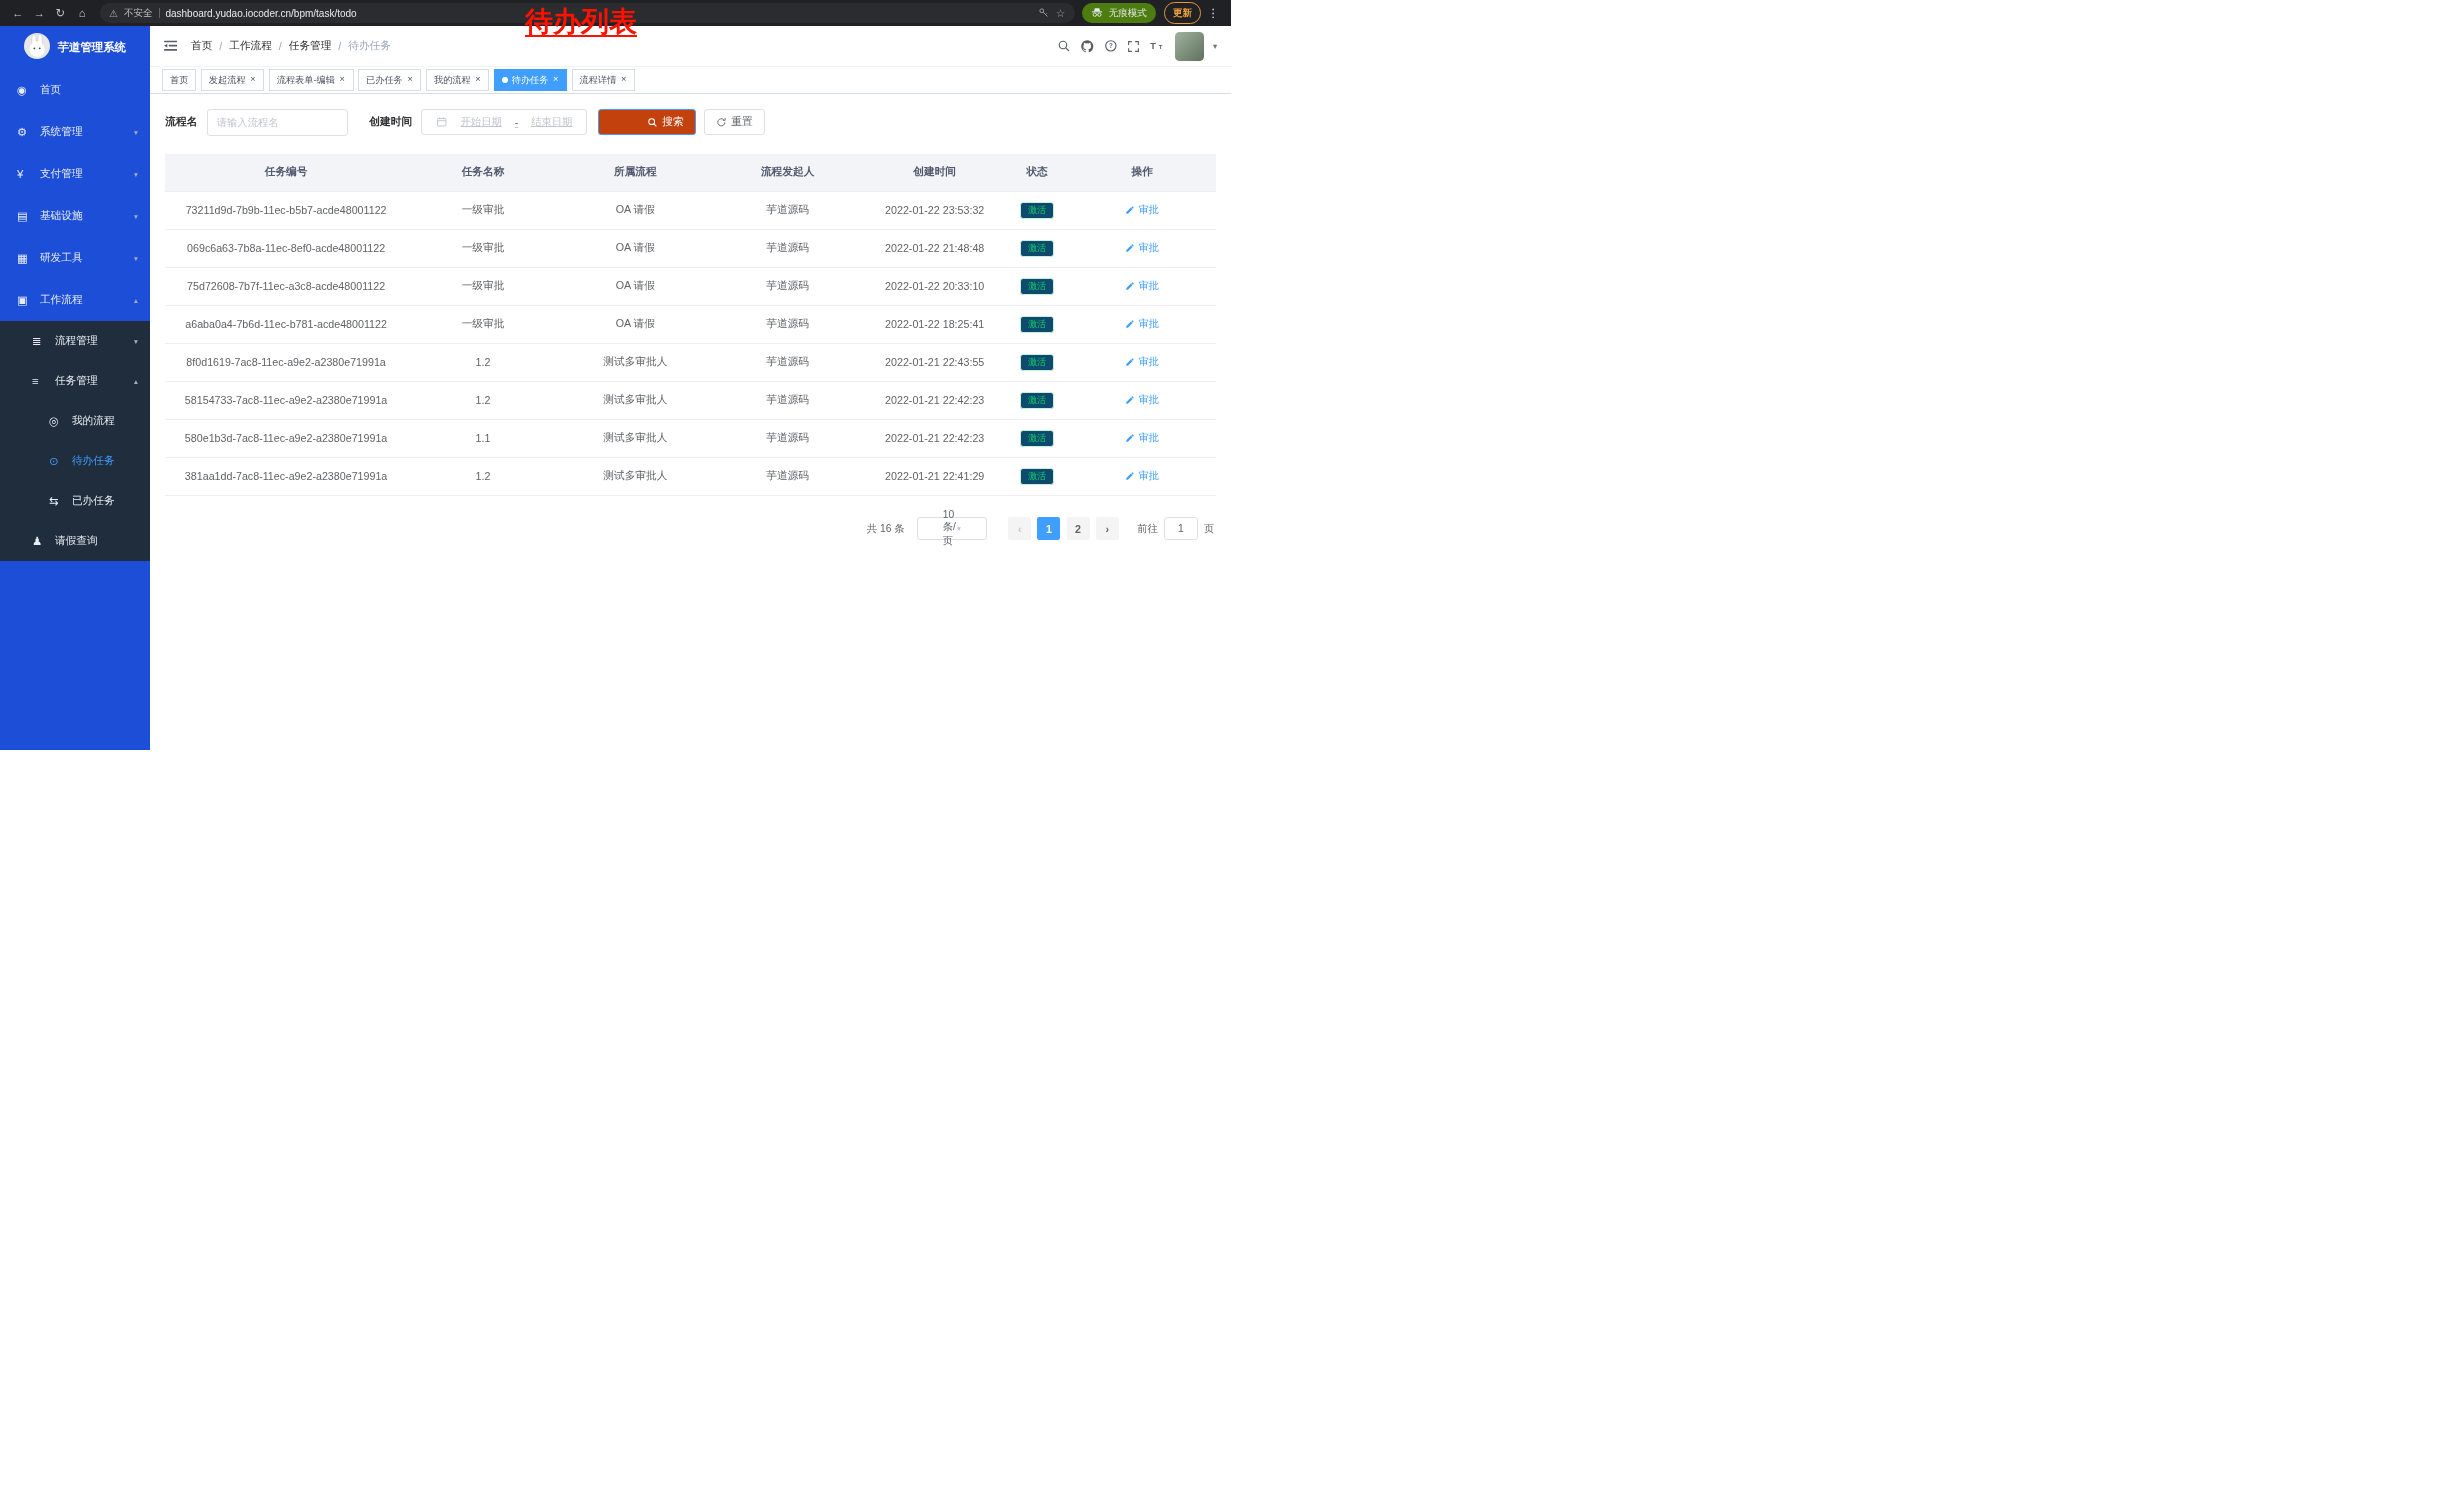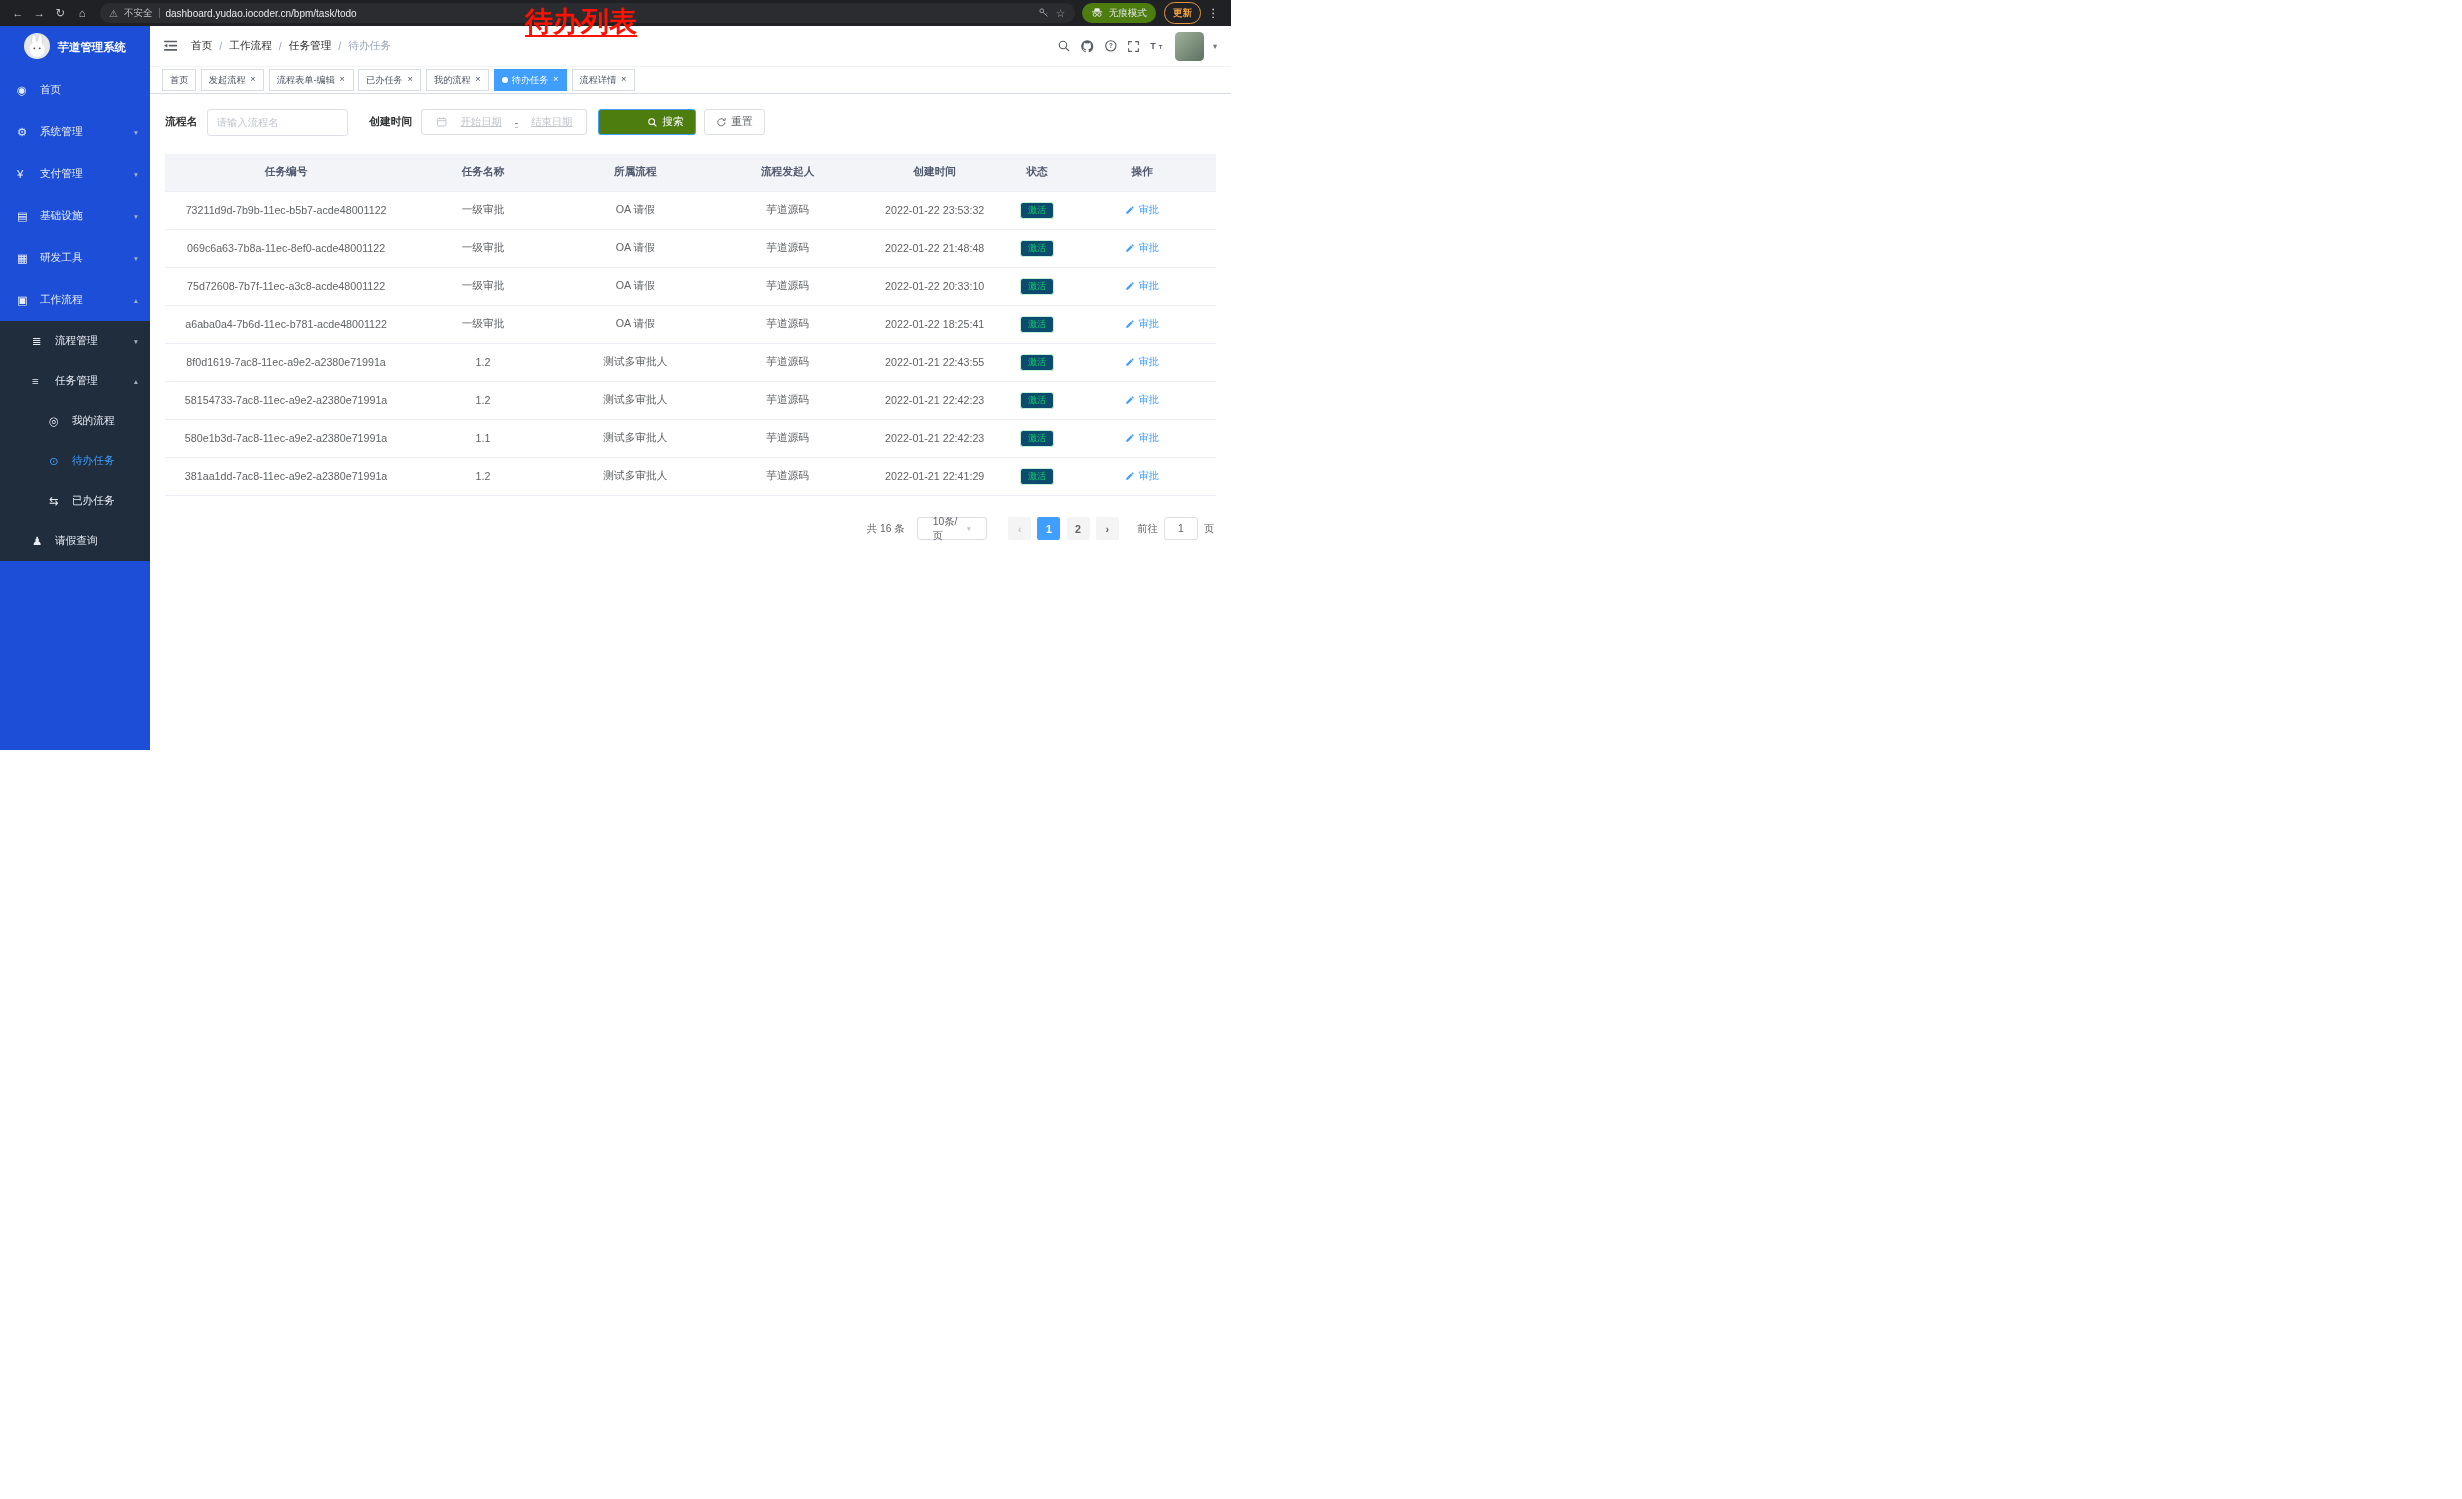--- a/index.html
+++ b/index.html
@@ -73,38 +73,38 @@
   .filters{display:flex;align-items:center;font-size:10.7px;color:#303133;margin-bottom:18.3px;}
   .f-label{font-weight:700;margin-right:9.2px;white-space:nowrap;}
   .text-input{width:121px;height:24.4px;border:0.8px solid #dcdfe6;border-radius:3.1px;padding:0 9.2px;
        font-size:10.3px;color:#606266;outline:none;font-family:inherit;}
   .text-input::placeholder{color:#c0c4cc;}
   .gap28{width:21.4px;}
   .date-range{width:166px;height:26px;border:0.8px solid #dcdfe6;border-radius:3.1px;display:flex;align-items:center;
        justify-content:center;gap:13px;color:#c0c4cc;font-size:10.3px;cursor:pointer;box-sizing:border-box;text-decoration:underline;}
   .btn{height:26px;border-radius:3.1px;display:flex;align-items:center;gap:4.6px;font-size:10.7px;cursor:pointer;
        padding:0 11.4px;box-sizing:border-box;}
-  .btn-primary{background:#4d7c0f;color:#fff;margin-left:10.7px;border:0.8px solid #409eff;padding-left:48px;}
+  .btn-primary{background:#c2410c;color:#fff;margin-left:10.7px;border:0.8px solid #409eff;padding-left:48px;}
   .btn-plain{background:#fff;color:#606266;border:0.8px solid #dcdfe6;margin-left:7.6px;}
 
   
   table.grid{width:100%;border-collapse:collapse;table-layout:fixed;}
   .grid th{height:37px;background:#f2f4f7;font-size:10.7px;color:#515a6e;font-weight:700;text-align:center;
        border-bottom:0.8px solid #ebeef5;padding:0 3.1px;}
   .grid td{height:37px;font-size:10.7px;color:#606266;text-align:center;border-bottom:0.8px solid #ebeef5;
        padding:0 3.1px;white-space:nowrap;overflow:hidden;text-overflow:ellipsis;}
   .tag-success{display:inline-block;padding:3.1px 6.9px;background:#0c4a6e;border:0.8px solid #c7f1db;color:#13ce66;
        font-size:9.2px;border-radius:3.1px;line-height:1;}
   .approve{color:#409eff;font-size:10.3px;display:inline-flex;align-items:center;gap:3.1px;cursor:pointer;}
 
   
   .pagination{display:flex;align-items:center;justify-content:flex-end;margin:21.4px 1.5px 0 0;font-size:10.3px;color:#606266;}
   .pg-total{margin-right:12.2px;}
   .size-select{width:70px;height:23px;border:0.8px solid #dcdfe6;border-radius:3.1px;display:flex;align-items:center;
-       justify-content:space-between;padding:0 15px;color:#606266;cursor:pointer;box-sizing:border-box;margin-right:18.3px;}
+       justify-content:space-between;padding:0 25px;color:#606266;cursor:pointer;box-sizing:border-box;margin-right:18.3px;}
   .size-caret{color:#c0c4cc;font-size:7.6px;}
   .pg-btn{min-width:23px;height:23px;background:#f4f4f5;border-radius:2.3px;display:flex;align-items:center;
        justify-content:center;color:#606266;font-weight:700;cursor:pointer;margin:0 3.1px;font-size:10.7px;}
   .pg-btn.disabled{color:#c0c4cc;cursor:default;}
   .pg-btn.active{background:#409eff;color:#fff;}
   .pg-goto{margin-left:15.3px;display:flex;align-items:center;gap:6.1px;}
   .goto-input{width:34px;height:23px;border:0.8px solid #dcdfe6;border-radius:3.1px;text-align:center;
        font-size:10.3px;color:#606266;outline:none;font-family:inherit;box-sizing:border-box;}
 </style>
 </head>

